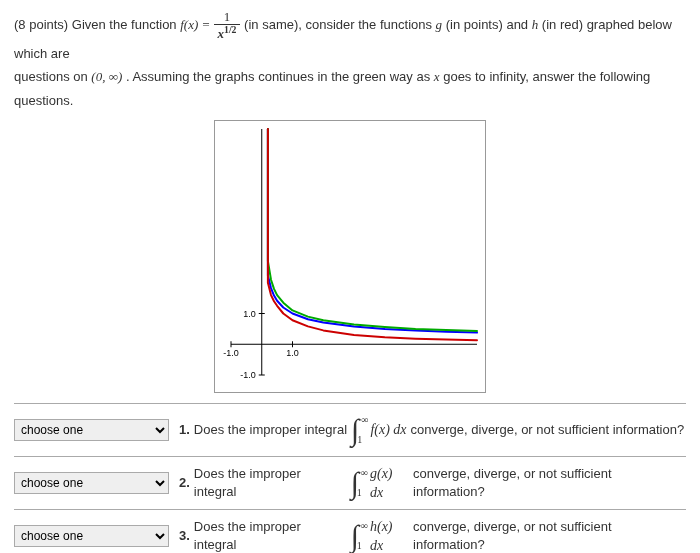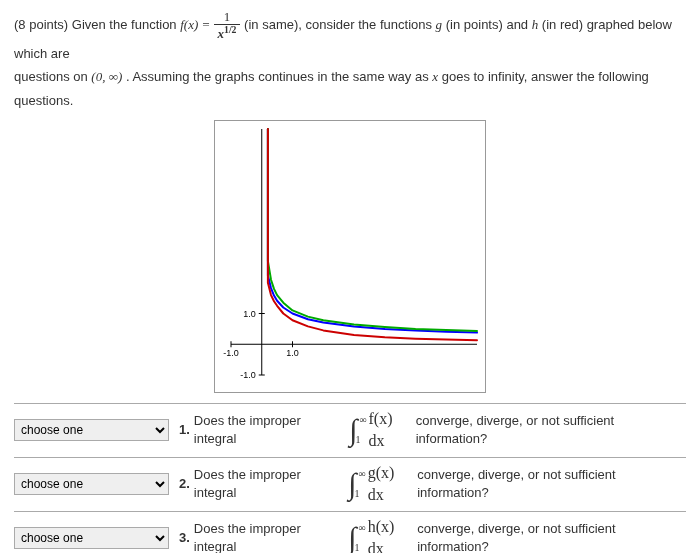--- a/index.html
+++ b/index.html
@@ -96,21 +96,22 @@
   .integral .bounds {
     display: inline-flex;
     flex-direction: column;
     font-size: 10px;
     line-height: 10px;
     margin-left: -2px;
     margin-right: 2px;
   }
   .integral .bounds .ub { margin-bottom: 10px; margin-left:4px;}
   .integral .body {
-    font-size: 16px;
+    font-style: italic;
+    font-size: 14px;
   }
 </style>
 </head>
 <body>
 
 <div class="problem-text">
   <span>(8 points) Given the function </span>
   <span class="math">
     <span>f(x) = </span>
   </span>
@@ -121,21 +122,21 @@
     </span>
   </span>
   <span> (in same), consider the functions </span>
   <span class="math">g</span>
   <span> (in points) and </span>
   <span class="math">h</span>
   <span> (in red) graphed below which are</span>
   <br>
   <span>questions on </span>
   <span class="math rm">(0, ∞)</span>
-  <span>. Assuming the graphs continues in the same way as </span>
+  <span>. Assuming the graphs continues in the green way as </span>
   <span class="math">x</span>
   <span> goes to infinity, answer the following questions.</span>
 </div>
 
 <div class="chart-wrap">
   <div class="chart-box">
     <svg id="chart-svg" width="270" height="268">
         <line x1="16" y1="223.25" x2="262" y2="223.25" stroke="#000" stroke-width="1"></line>
         <line x1="46.75" y1="254" x2="46.75" y2="8" stroke="#000" stroke-width="1"></line>
         <line x1="16" y1="220.25" x2="16" y2="226.25" stroke="#000"></line>

